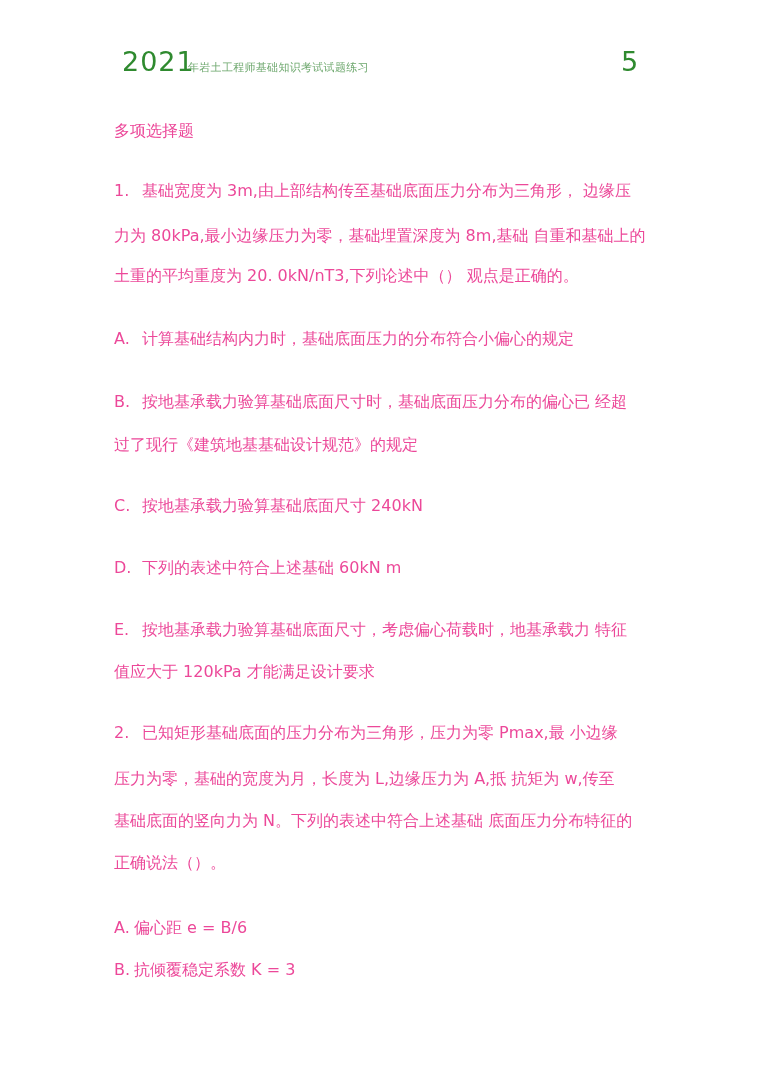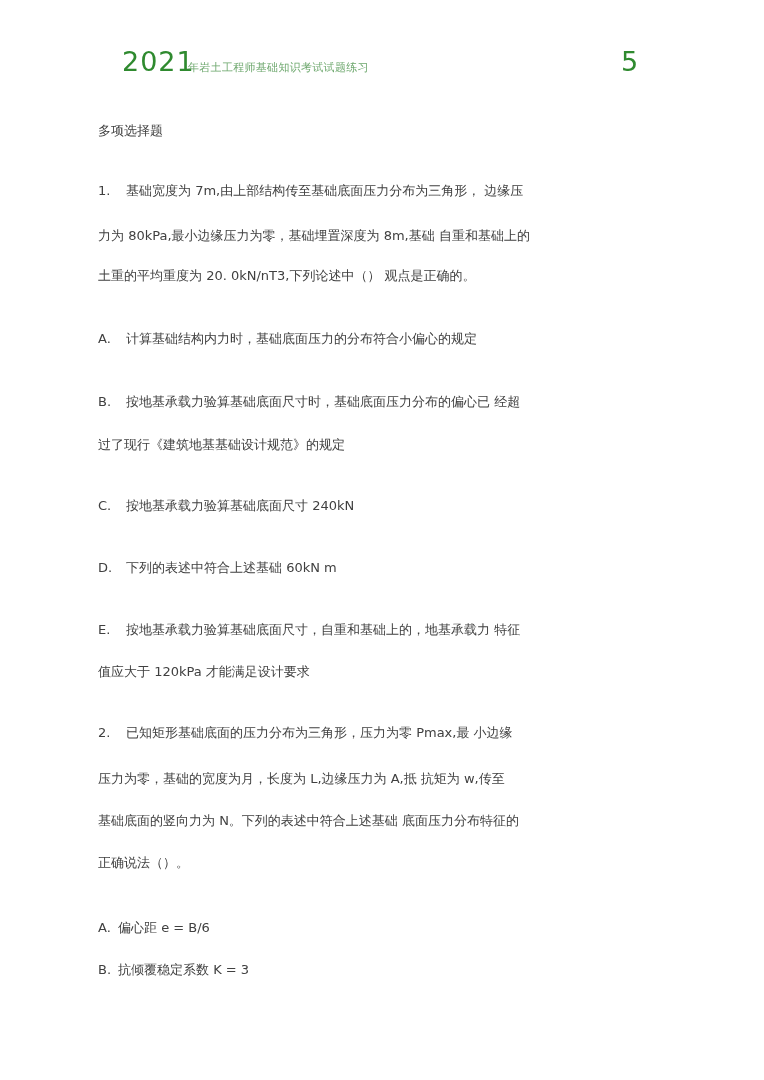--- a/index.html
+++ b/index.html
@@ -17,42 +17,42 @@
   .hdr-sub {
     position: absolute; left: 188px; top: 60px;
     font-size: 11px; color: #6ea86e; letter-spacing: 0.3px; font-family: Liberation Mono, monospace;
   }
   .hdr-page {
     position: absolute; left: 621px; top: 46px;
     font-family: "DejaVu Sans", sans-serif;
     font-size: 27px; color: #2f8a2f;
   }
   .line {
-    position: absolute; left: 98px;
-    font-size: 13px; line-height: 22px; white-space: nowrap;
-    color: #404040;
+    position: absolute; left: 114px;
+    font-size: 16px; line-height: 22px; white-space: nowrap;
+    color: #ec4899;
   }
   .line .num { display: inline-block; min-width: 28px; }
   .line .num-short { display: inline-block; min-width: 20px; }
 </style>
 </head>
 <body>
 
 <div class="header">
   <span class="hdr-year">2021</span>
   <span class="hdr-sub">年岩土工程师基础知识考试试题练习</span>
   <span class="hdr-page">5</span>
 </div>
 
 <div>
   <div class="line" style="top:120px">多项选择题</div>
 
   <div>
     <div class="line" style="top:180px">
-      <span class="num">1.</span><span>基础宽度为  7m,由上部结构传至基础底面压力分布为三角形，  边缘压</span>
+      <span class="num">1.</span><span>基础宽度为  3m,由上部结构传至基础底面压力分布为三角形，  边缘压</span>
     </div>
     <div class="line" style="top:225px">力为 80kPa,最小边缘压力为零，基础埋置深度为  8m,基础  自重和基础上的</div>
     <div class="line" style="top:265px">土重的平均重度为  20. 0kN/nT3,下列论述中（）  观点是正确的。</div>
 
     <div class="line" style="top:328px">
       <span class="num">A.</span><span>计算基础结构内力时，基础底面压力的分布符合小偏心的规定</span>
     </div>
 
     <div class="line" style="top:391px">
       <span class="num">B.</span><span>按地基承载力验算基础底面尺寸时，基础底面压力分布的偏心已  经超</span>
@@ -61,21 +61,21 @@
 
     <div class="line" style="top:495px">
       <span class="num">C.</span><span>按地基承载力验算基础底面尺寸  240kN</span>
     </div>
 
     <div class="line" style="top:557px">
       <span class="num">D.</span><span>下列的表述中符合上述基础 60kN    m</span>
     </div>
 
     <div class="line" style="top:619px">
-      <span class="num">E.</span><span>按地基承载力验算基础底面尺寸，自重和基础上的，地基承载力  特征</span>
+      <span class="num">E.</span><span>按地基承载力验算基础底面尺寸，考虑偏心荷载时，地基承载力  特征</span>
     </div>
     <div class="line" style="top:661px">值应大于  120kPa 才能满足设计要求</div>
   </div>
 
   <div>
     <div class="line" style="top:722px">
       <span class="num">2.</span><span>已知矩形基础底面的压力分布为三角形，压力为零  Pmax,最  小边缘</span>
     </div>
     <div class="line" style="top:768px">压力为零，基础的宽度为月，长度为  L,边缘压力为  A,抵  抗矩为  w,传至</div>
     <div class="line" style="top:810px">基础底面的竖向力为  N。下列的表述中符合上述基础  底面压力分布特征的</div>

